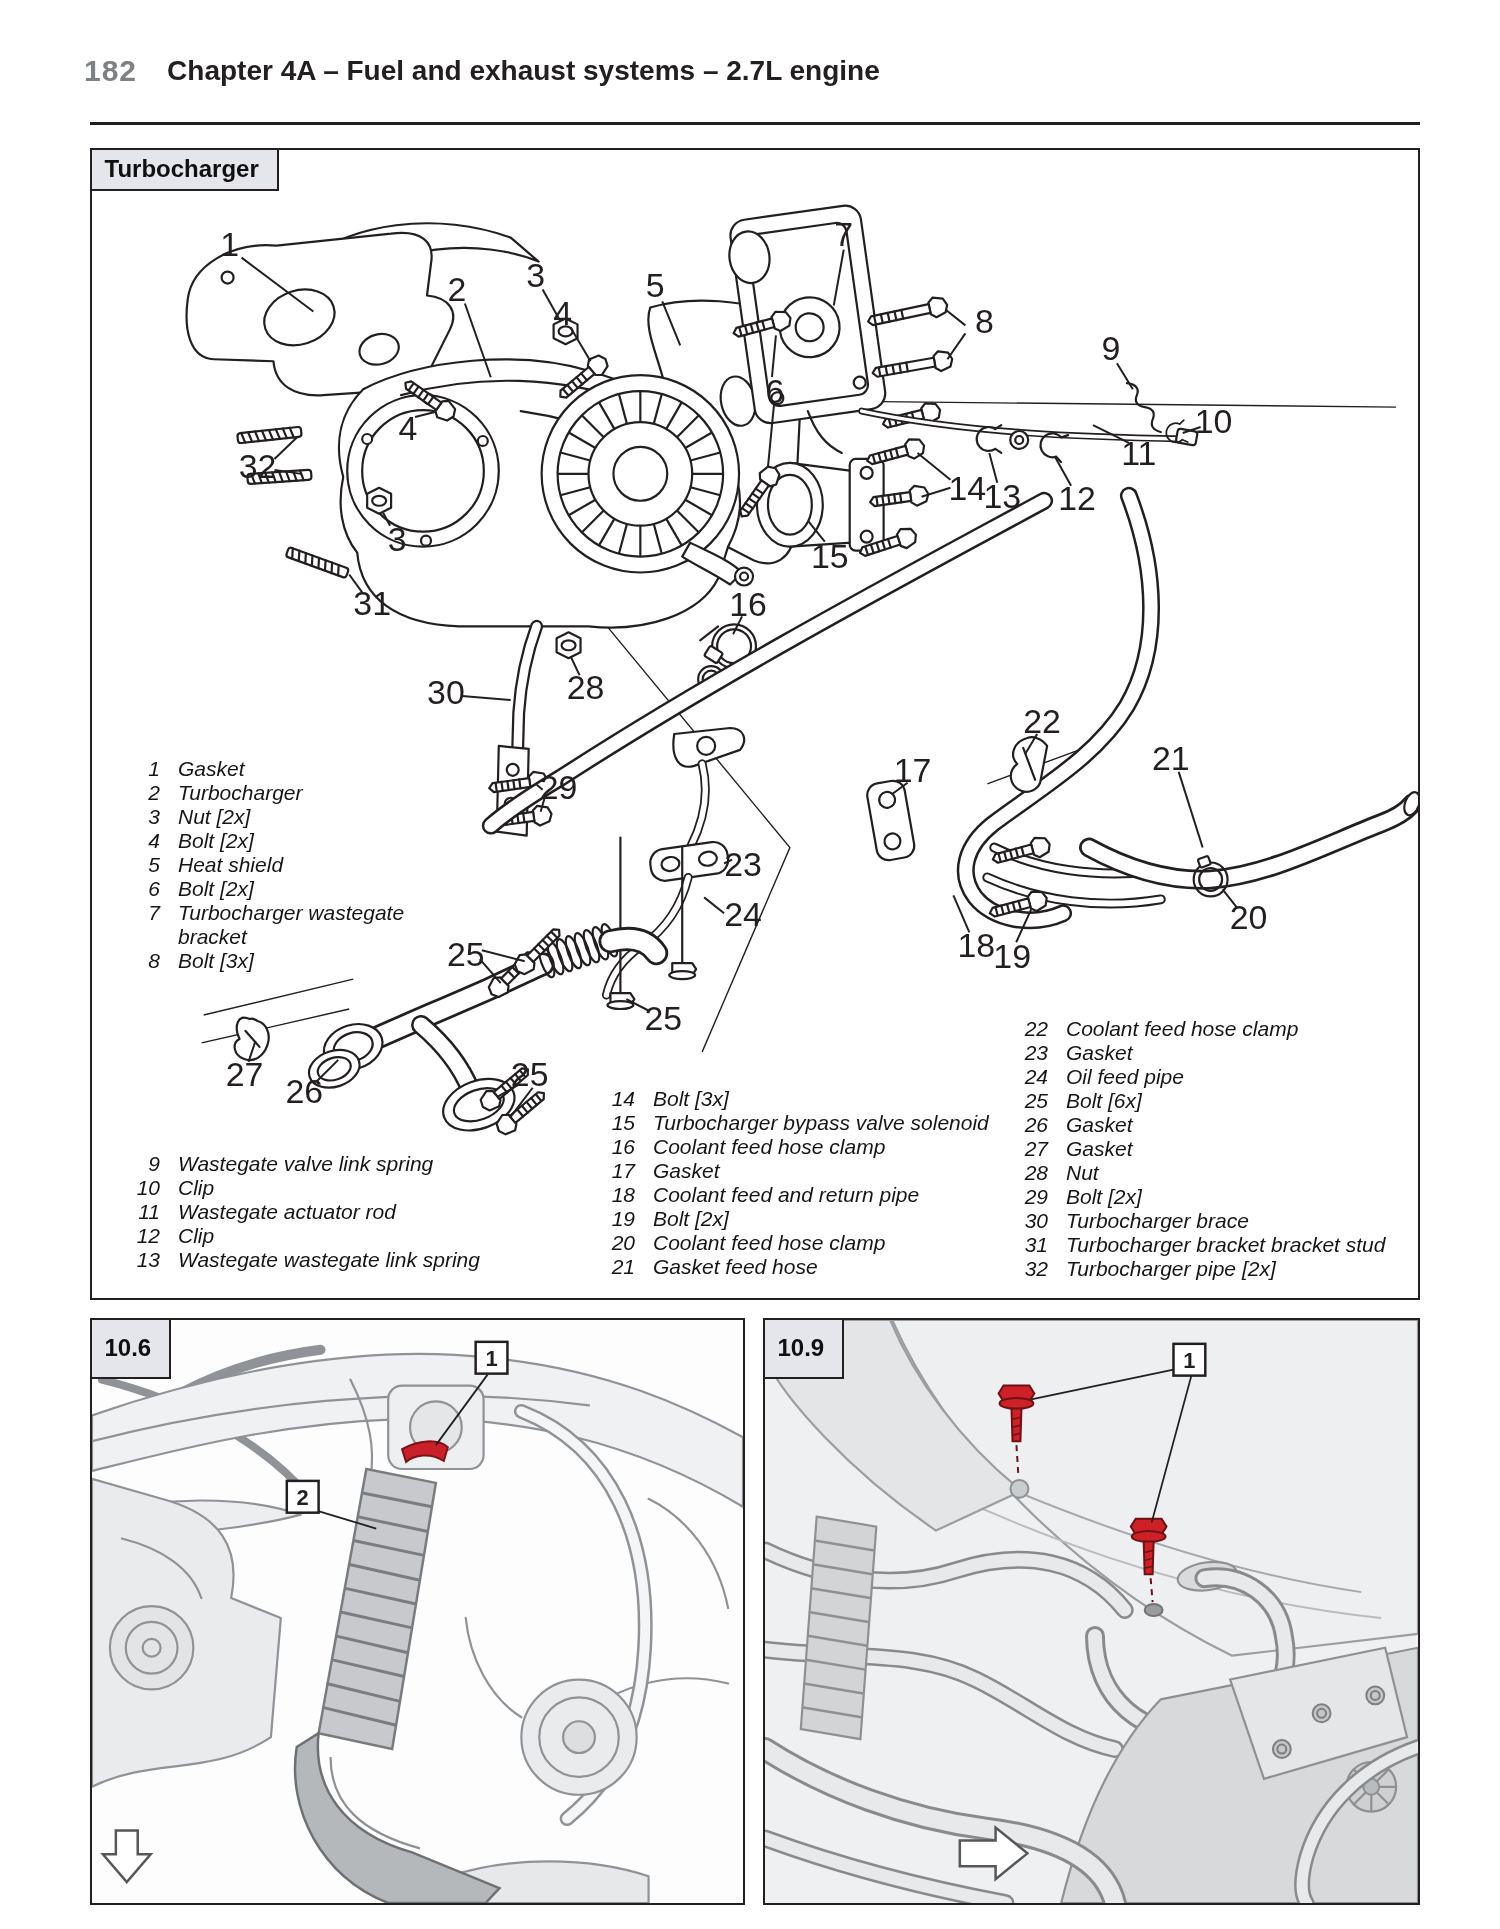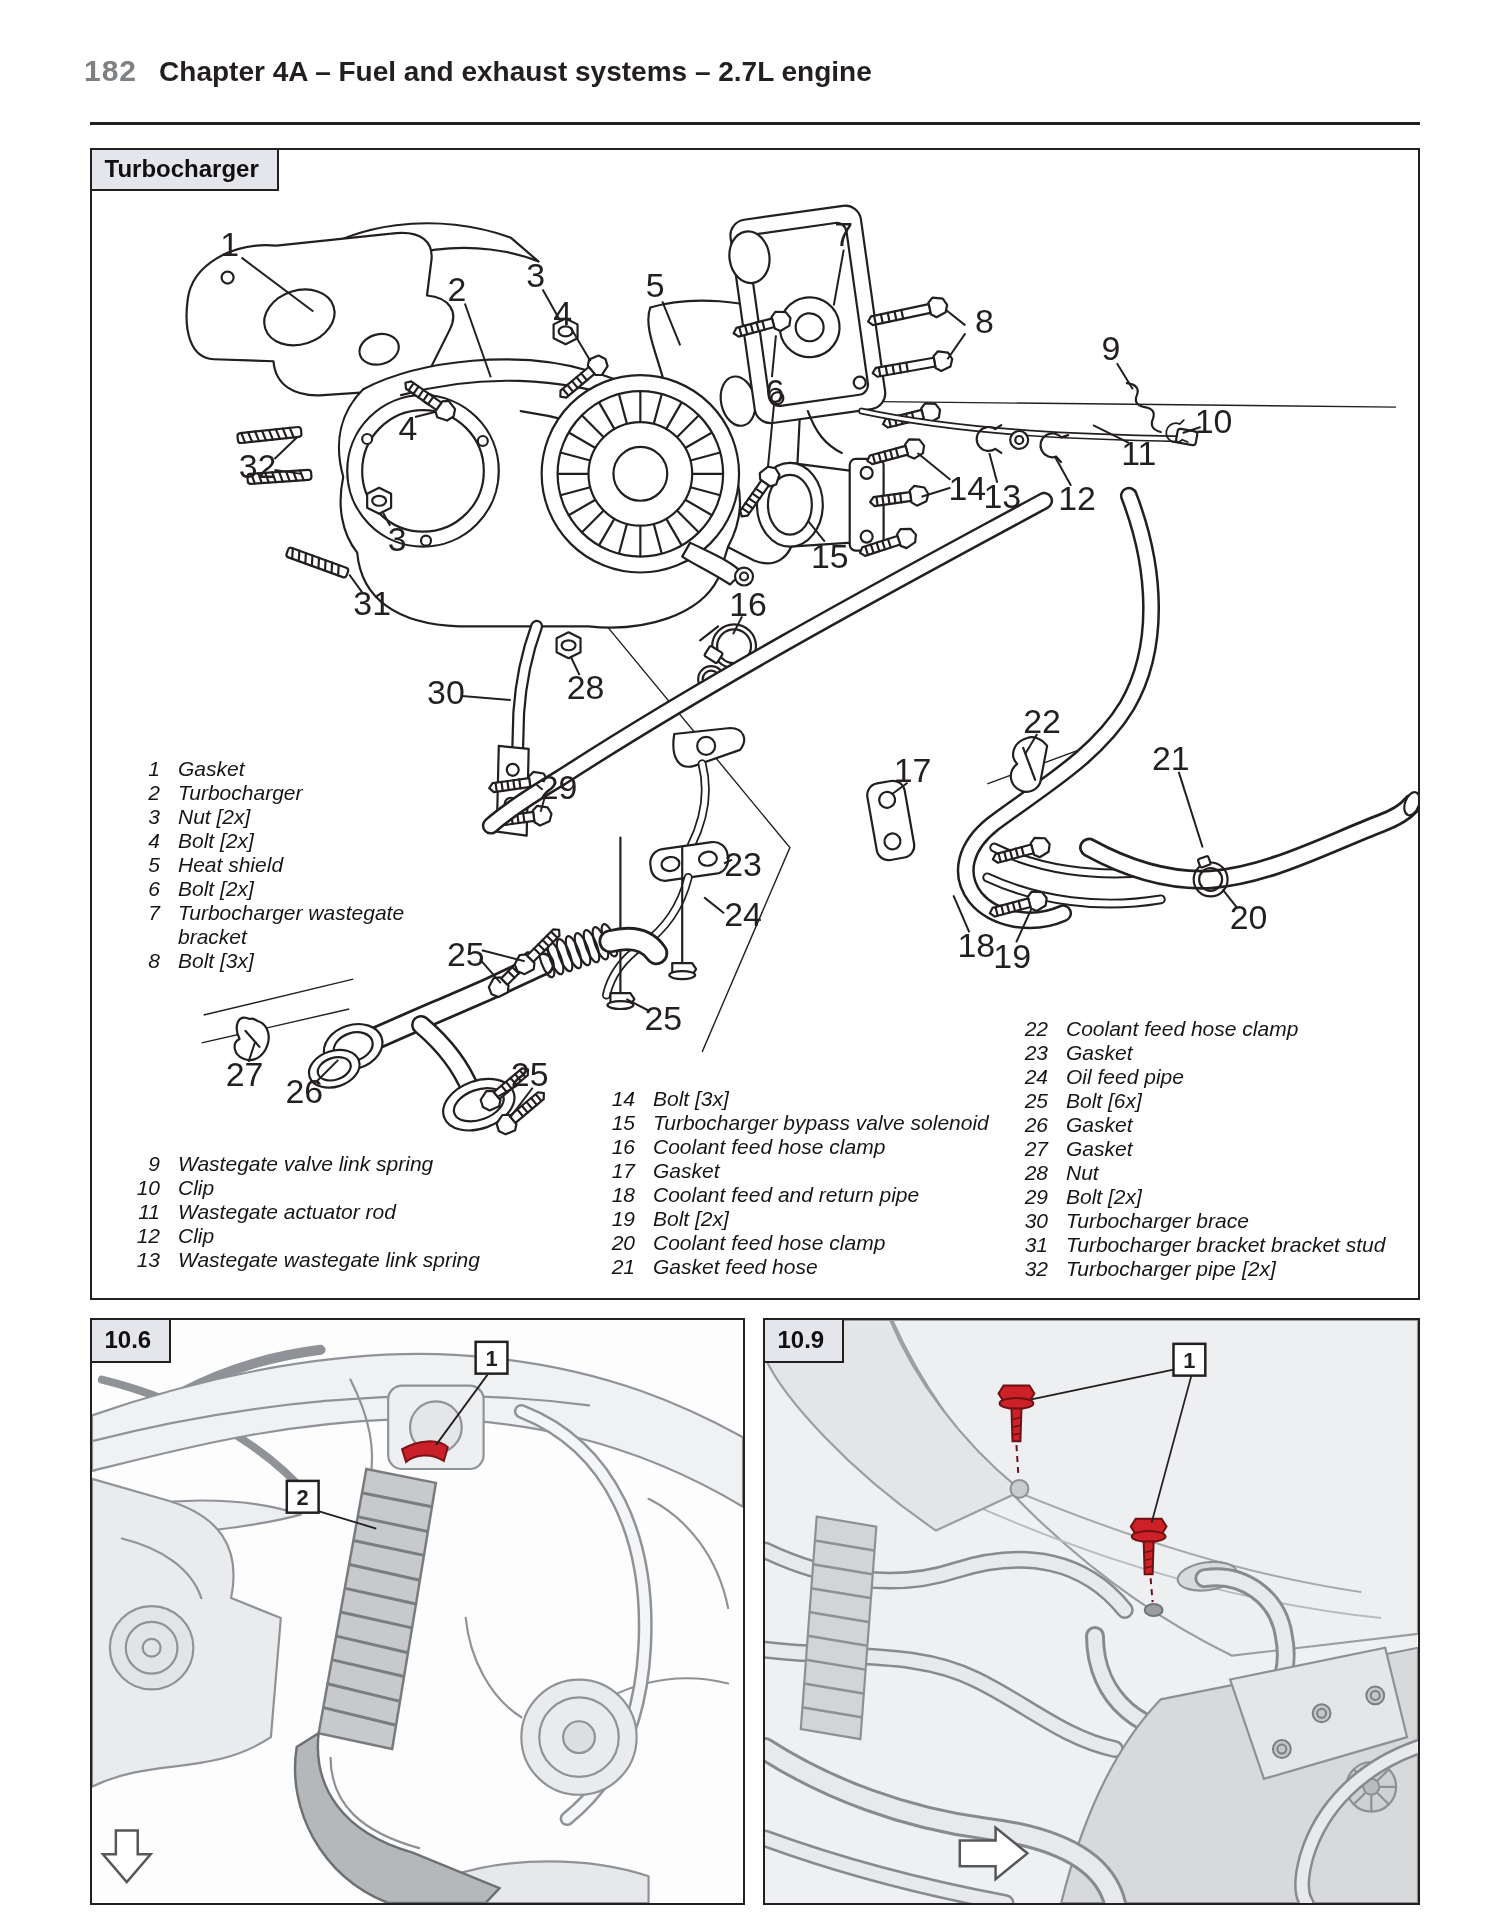--- a/index.html
+++ b/index.html
@@ -1,19 +1,19 @@
 <!DOCTYPE html>
 <html><head>
 <meta charset="utf-8">
 <style>
   *{margin:0;padding:0;box-sizing:border-box}
   html,body{background:#fff}
   body{width:1500px;height:1929px;position:relative;overflow:hidden;
        font-family:"Liberation Sans","DejaVu Sans",sans-serif;color:#231f20}
-  .hdr{position:absolute;left:84px;top:54px;display:flex;align-items:flex-end;gap:22px}
+  .hdr{position:absolute;left:84px;top:54px;display:flex;align-items:center;gap:30px}
   .pnum{font-size:30px;font-weight:bold;color:#7e8184;letter-spacing:1px}
   .ptitle{font-size:28px;font-weight:700;color:#231f20}
   .hrule{position:absolute;left:90px;top:122px;width:1330px;height:3px;background:#231f20}
   .figbox{position:absolute;left:90px;top:148px;width:1330px;height:1152px;border:2.5px solid #231f20;background:#fff}
   .figbox>svg,.photo>svg{position:absolute;inset:0;width:100%;height:100%}
   .figtag{position:absolute;left:-2.5px;top:-2.5px;height:43px;border:2.5px solid #231f20;background:#e5e6ec;
           color:#101010;font-weight:bold;font-size:24px;display:flex;align-items:center;
           padding:0 18px 0 13px;z-index:5;white-space:nowrap}
   .legend{position:absolute;font-style:italic;font-size:21px;line-height:24px;color:#161616;z-index:4}
   .lrow{display:flex}
@@ -21,21 +21,21 @@
   .ltxt{margin-left:18px;white-space:nowrap}
   .colA{left:38px;top:607px}
   .colB{left:38px;top:1002px}
   .colC{left:503px;top:937px}
   .colD{left:916px;top:867px}
   .colC .lnum,.colD .lnum{width:40px}
   .photorow{position:absolute;left:90px;top:1318px;width:1330px;height:587px}
   .photo{position:absolute;top:0;height:587px;border:2.5px solid #231f20;background:#fff}
   .photo.left{left:0;width:655px}
   .photo.right{left:673px;width:657px}
-  .photo .figtag{height:45px}
+  .photo .figtag{height:61px}
   
   .art{stroke:#231f20;stroke-width:2.2;fill:#fff;stroke-linejoin:round;stroke-linecap:round}
   .nf{fill:none}
   .thin{stroke:#231f20;stroke-width:1.4;fill:none}
   .tO{fill:none;stroke:#231f20;stroke-linecap:round}
   .tI{fill:none;stroke:#fff;stroke-linecap:round}
   #disc-ribs line{stroke:#231f20;stroke-width:2.2}
   #callout-layer line{stroke:#231f20;stroke-width:2}
   #callout-layer text{font-family:"Liberation Sans","DejaVu Sans",sans-serif;font-size:34px;fill:#231f20;text-anchor:middle}
   .pcall rect{fill:#fff;stroke:#231f20;stroke-width:2.5}

